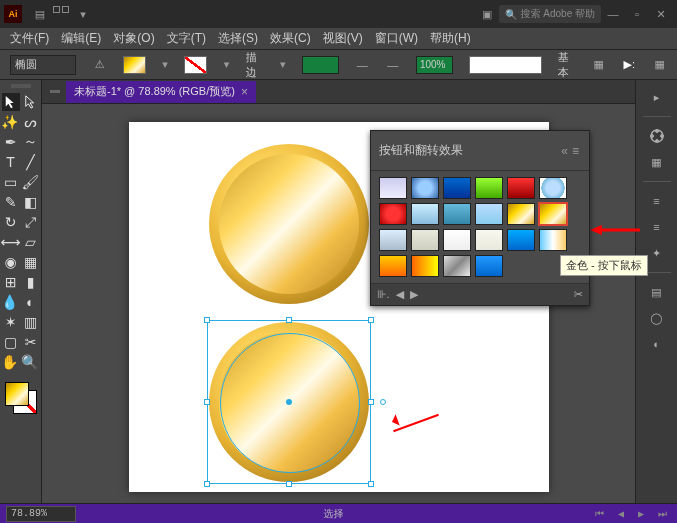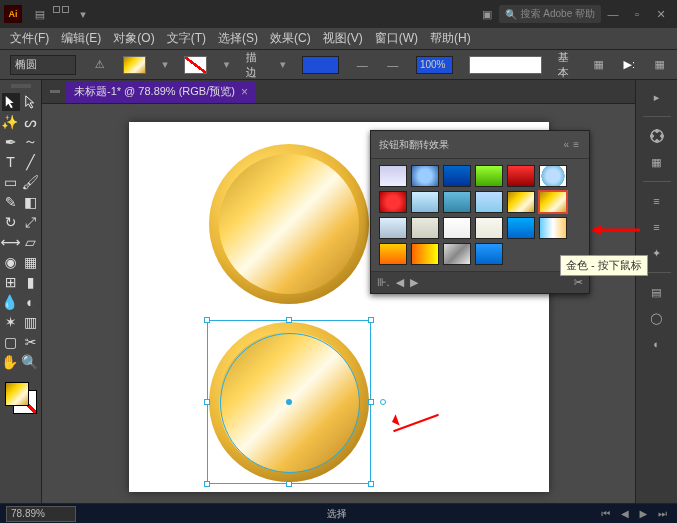--- a/index.html
+++ b/index.html
@@ -14,21 +14,21 @@
 .titlebar .dropdown { width: 14px; display: flex; align-items: center; justify-content: center; color: #999; margin-right: 4px;}
 .menubar { height: 22px; background: #444; display: flex; align-items: center; padding: 0 6px; gap: 4px; font-size: 12px; border-bottom: 1px solid #222;}
 .menubar .menu-item { padding: 2px 4px; }
 .optbar { height: 30px; background: #444; display: flex; align-items: center; padding: 0 10px; gap: 16px; border-bottom: 1px solid #222; font-size: 11px;}
 .optbar .combo { width: 80px; height: 20px; background: #3a3a3a; border: 1px solid #222; display: flex; align-items: center; padding: 0 4px;}
 .optbar .swatch { width: 28px; height: 18px; border: 1px solid #666; display: inline-block; vertical-align: middle;}
 .optbar .swatch.gold { background: linear-gradient(135deg, #b8860b, #ffd700, #fff8dc, #daa520);}
 .optbar .swatch.none { background: #fff; position: relative;}
 .optbar .swatch.none::after { content:""; position:absolute; left:0;top:0;right:0;bottom:0; background: linear-gradient(to top right, transparent 45%, red 45%, red 55%, transparent 55%);}
 .optbar .chev { display:inline-block; width:8px; text-align:center; color:#999;}
-.optbar .opacity-box { width: 44px; height: 18px; background: #1d4ed8; border:1px solid #222; font-size:10px; display:flex; align-items:center; padding:0 3px;}
+.optbar .opacity-box { width: 44px; height: 18px; background: #15803d; border:1px solid #222; font-size:10px; display:flex; align-items:center; padding:0 3px;}
 .optbar .style-box { width: 90px; height: 18px; background: #fff; border:1px solid #666;}
 .optbar .ic { width:18px; height:18px; display:flex; align-items:center; justify-content:center; color:#aaa;}
 .main { display: flex; height: calc(523px - 28px - 22px - 30px - 20px); background: #323232;}
 .ltoolbar { width: 42px; background: #444; border-right:1px solid #222; display:flex; flex-direction:column; align-items:center; padding-top:4px;}
 .ltoolbar .handle { width:20px; height:4px; background:#555; margin-bottom:4px;}
 .ltoolbar .tool-row { display:flex; }
 .ltoolbar .tool { width:18px; height:18px; display:flex; align-items:center; justify-content:center; color:#ddd; font-size:14px; margin:1px;}
 .ltoolbar .tool.sel { background:#222; }
 .ltoolbar .fill-stroke { margin-top:8px; position:relative; width:36px; height:36px;}
 .ltoolbar .fill-box { position:absolute; left:2px; top:2px; width:24px; height:24px; background: linear-gradient(135deg,#b8860b,#ffd700,#fff8dc,#daa520); border:1px solid #000; z-index:2;}
@@ -54,26 +54,26 @@
 .select-box .ghost-circle { position:absolute; left:12px; top:12px; width:140px; height:140px; border:1px solid #29abe2; border-radius:50%;}
 .select-box .extra-h { position:absolute; right:-16px; top:50%; margin-top:-3px; width:6px;height:6px; border:1px solid #29abe2; background:#fff; border-radius:50%;}
 .arrow-red { position:absolute; width:0;height:0;}
 .arrow-red.a1 { left:263px; top:300px;}
 .arrow-red.a1::before { content:""; position:absolute; width:48px; height:2px; background:red; transform:rotate(-20deg);}
 .arrow-red.a1::after { content:""; position:absolute; left:-6px; top:-6px; border:6px solid transparent; border-right-color:red; transform:rotate(-20deg);}
 .rdock { width: 42px; background:#3a3a3a; border-left:1px solid #222; display:flex; flex-direction:column; align-items:center; padding-top:6px; gap:4px;}
 .rdock .ric { width:30px; height:22px; display:flex; align-items:center; justify-content:center; color:#aaa;}
 .rdock .ric svg { width:16px; height:16px; fill:#aaa; stroke:#aaa;}
 .rdock .sep { width:28px; height:1px; background:#555; margin:4px 0;}
-.statusbar { height:20px; background:#0f172a; display:flex; align-items:center; padding:0 6px; font-size:10px; color:#bbb; border-top:1px solid #222;}
+.statusbar { height:20px; background:#4c1d95; display:flex; align-items:center; padding:0 6px; font-size:10px; color:#bbb; border-top:1px solid #222;font-family:Liberation Mono, monospace;}
 .statusbar .zoom { width:70px; height:16px; background:#2f2f2f; border:1px solid #555; display:flex; align-items:center; padding:0 4px;}
 .statusbar .sel-label { margin:0 auto;}
 .statusbar .arrows span { padding:0 4px; color:#888;}
 .panel { position:absolute; left:370px; top:130px; width:220px; background:#4a4a4a; border:1px solid #222; box-shadow:0 2px 6px rgba(0,0,0,0.6); z-index:50;}
-.panel .phdr { height:28px; display:flex; align-items:center; padding:0 8px; background:#4a4a4a; border-bottom:1px solid #333; font-size:10px;}
+.panel .phdr { height:40px; display:flex; align-items:center; padding:0 8px; background:#4a4a4a; border-bottom:1px solid #333; font-size:12px;}
 .panel .phdr .spacer { flex:1;}
 .panel .phdr .pic { color:#999; padding:0 2px;}
 .panel .grid { padding:6px 8px; display:grid; grid-template-columns: repeat(6, 28px); gap:4px;}
 .panel .sw { width:28px; height:22px; border:1px solid #222;}
 .panel .sw.sel { outline:2px solid #d43; outline-offset:-1px;}
 .panel .pfoot { height:22px; background:#3f3f3f; display:flex; align-items:center; padding:0 6px; gap:6px; color:#aaa; border-top:1px solid #333;}
 .panel .pfoot .spacer { flex:1;}
 .tooltip { position:absolute; left:560px; top:255px; background:#ffffe1; border:1px solid #999; font-size:11px; color:#333; padding:2px 5px; z-index:60;}
 svg.tool-ic { width:14px; height:14px; }
 </style>

